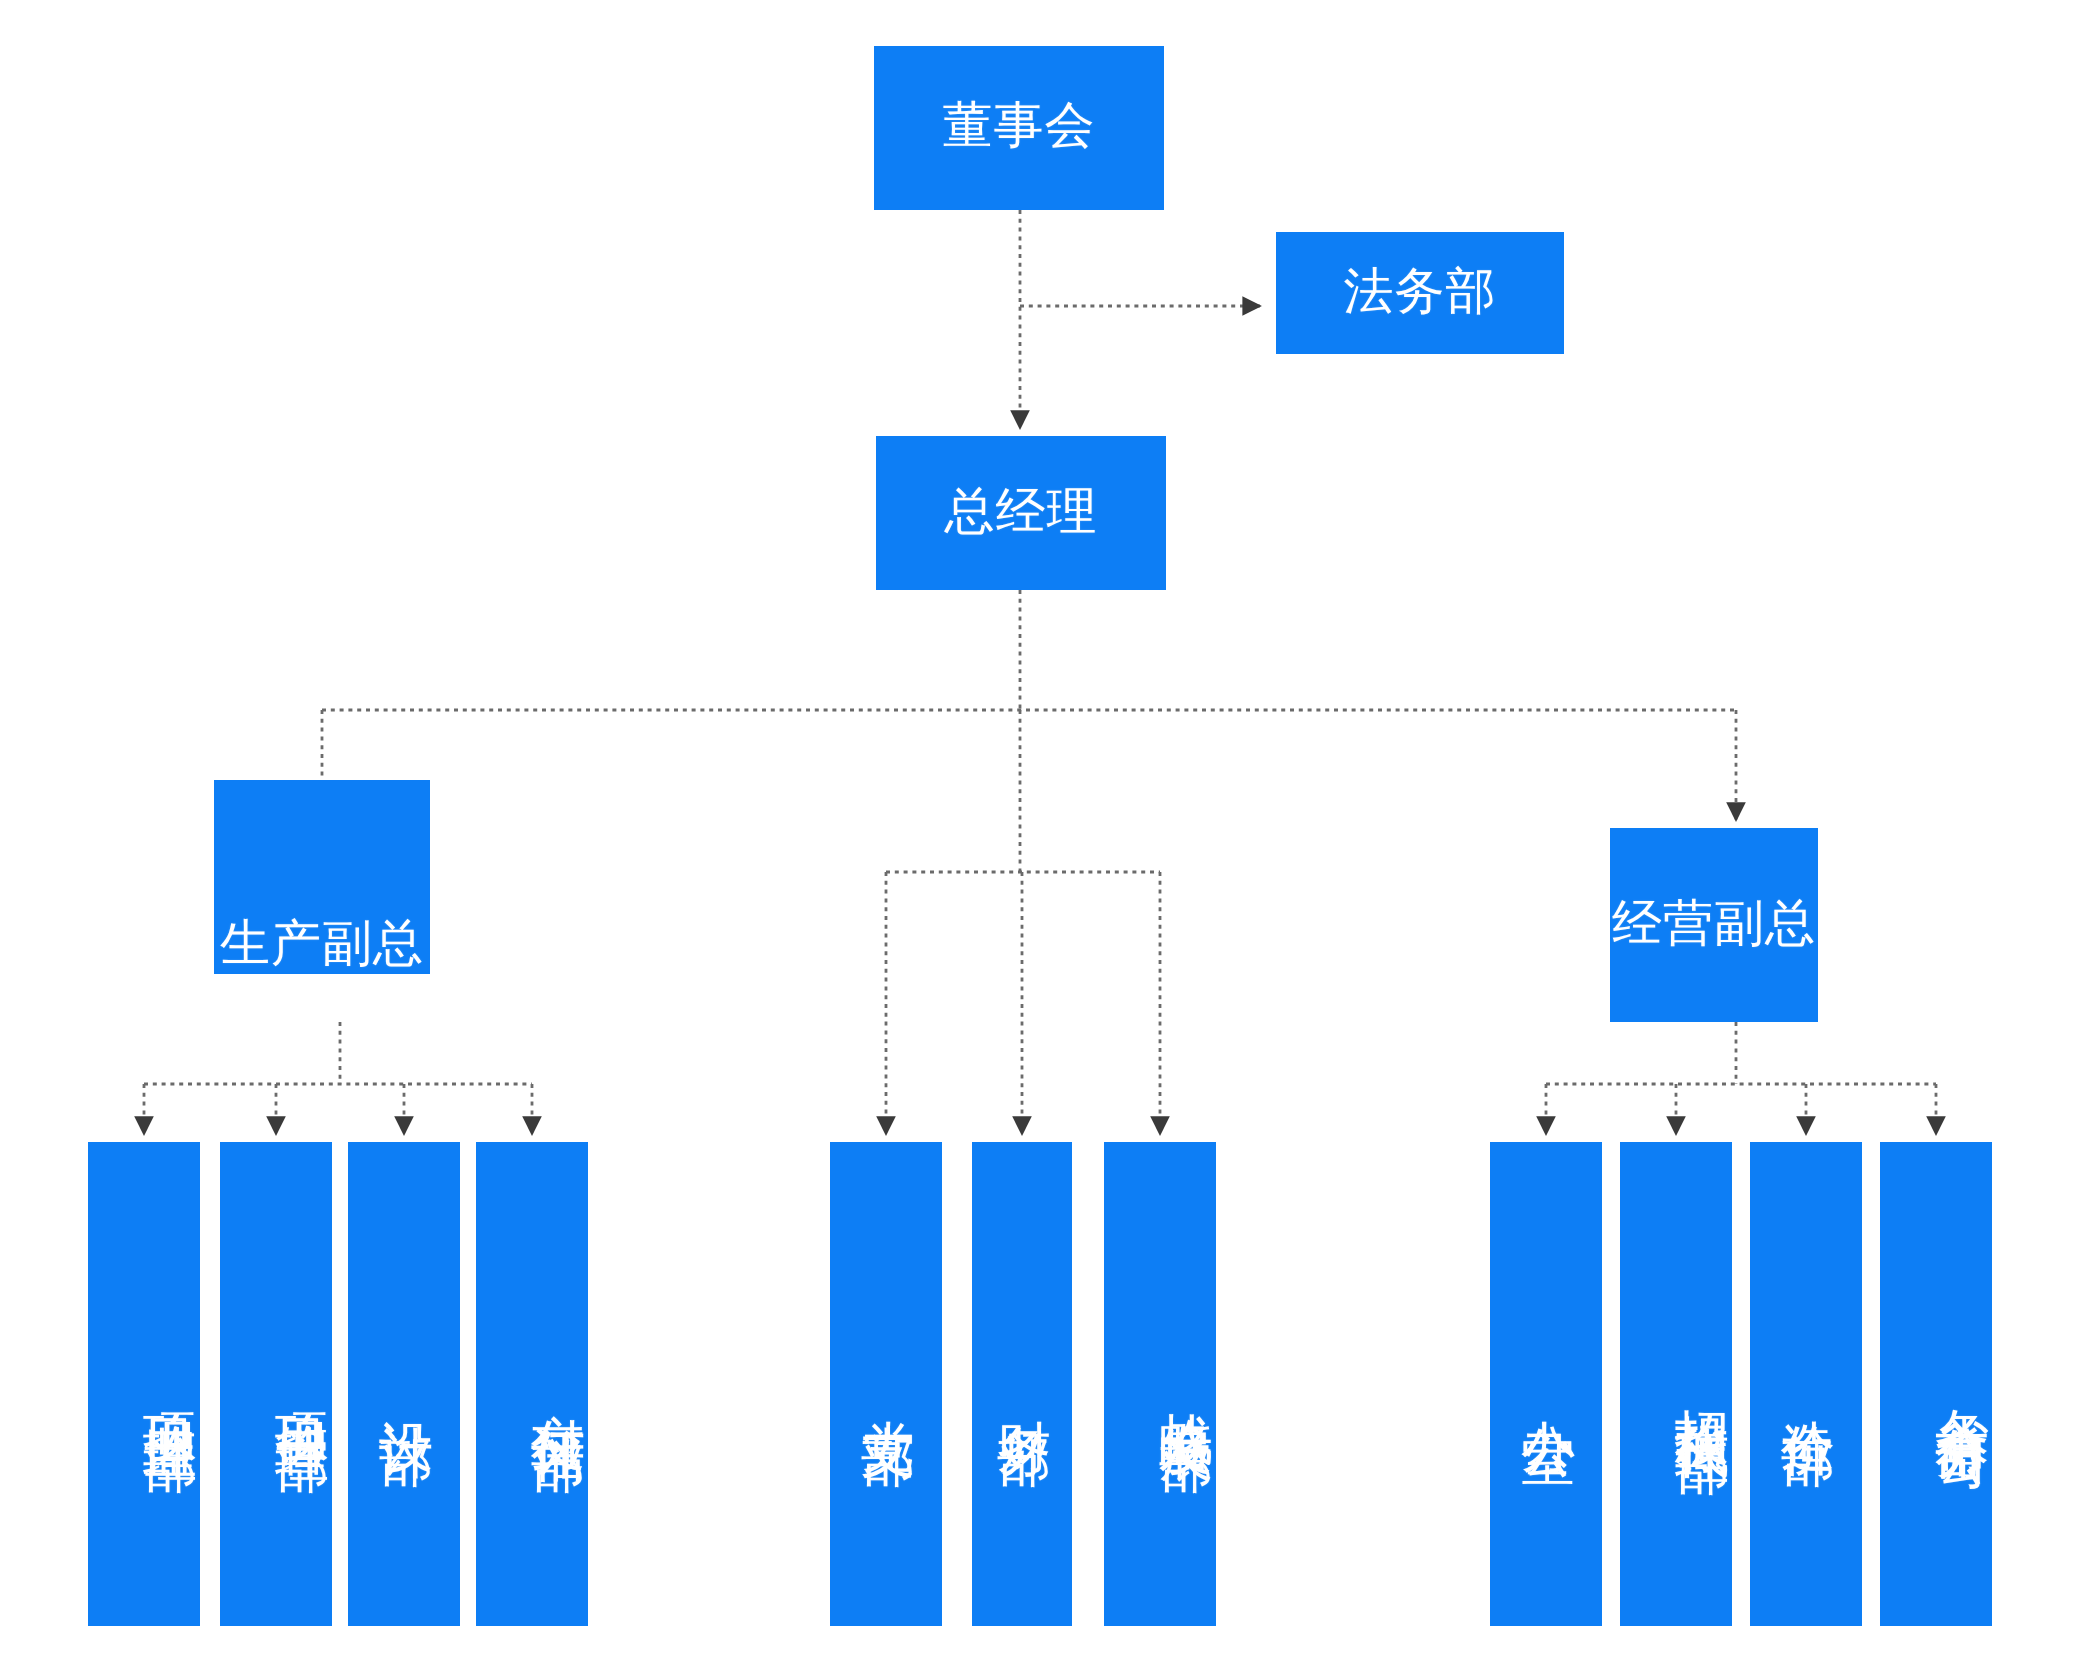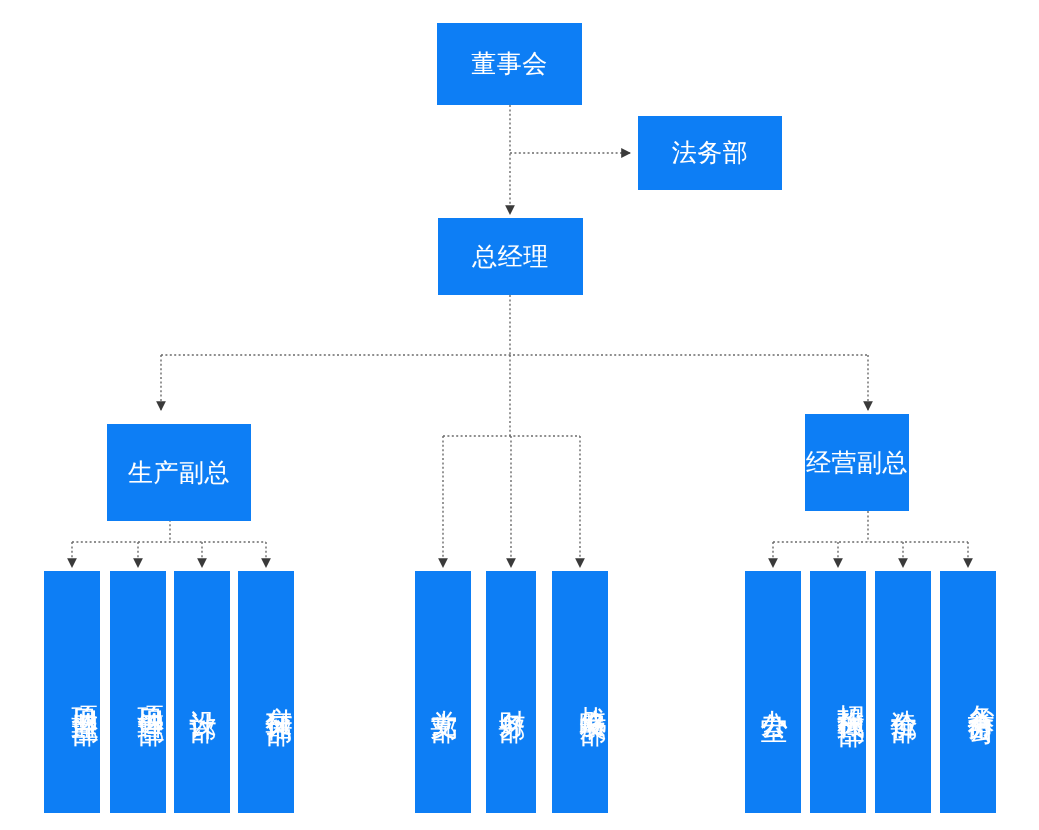--- a/index.html
+++ b/index.html
@@ -96,29 +96,29 @@
       <path d="M 838 542 L 838 567" marker-end="url(#arrow)"></path>
       <path d="M 903 542 L 903 567" marker-end="url(#arrow)"></path>
       <path d="M 968 542 L 968 567" marker-end="url(#arrow)"></path>
     </g>
   </svg>
 
   <div class="node horiz" style="left: 437px; top: 23px; width: 145px; height: 82px;">
       <span>董事会</span>
     </div>
 
-  <div class="node horiz" style="left: 638px; top: 116px; width: 144px; height: 74px;">
+  <div class="node horiz" style="left: 638px; top: 116px; width: 144px; height: 61px;">
       <span>法务部</span>
     </div>
 
   <div class="node horiz" style="left: 438px; top: 218px; width: 145px; height: 77px;">
       <span>总经理</span>
     </div>
 
-  <div class="node horiz" style="left: 107px; top: 424px; width: 144px; height: 97px;">
+  <div class="node horiz" style="left: 107px; top: 390px; width: 108px; height: 97px; align-items: flex-end;">
       <span>生产副总</span>
     </div>
 
   <div class="node horiz" style="left: 805px; top: 414px; width: 104px; height: 97px;">
       <span>经营副总</span>
     </div>
 
 <div class="node vert" style="left: 44px; top: 571px; width: 56px; height: 242px;">
       <span>项目监理部</span>
     </div>

